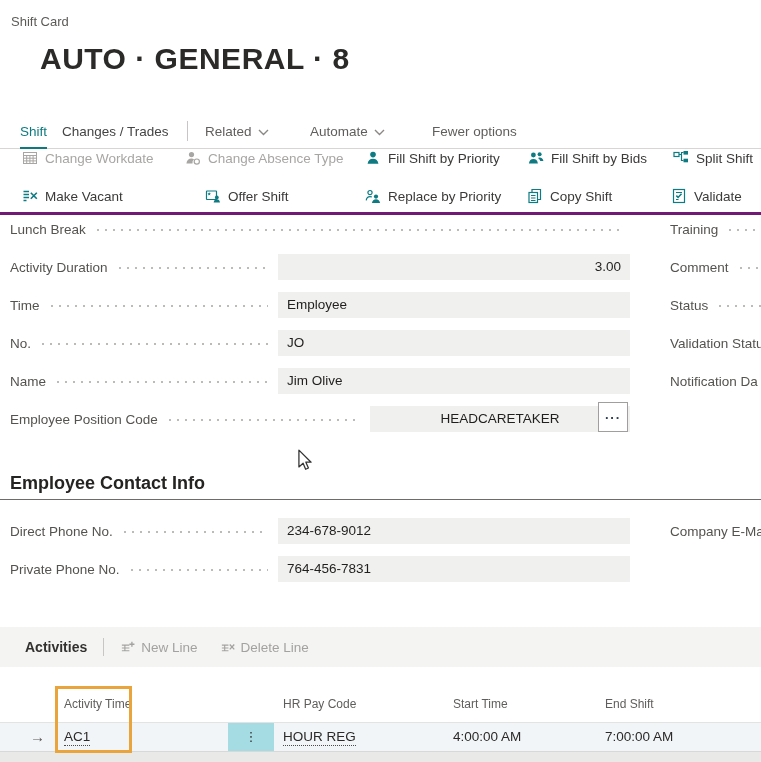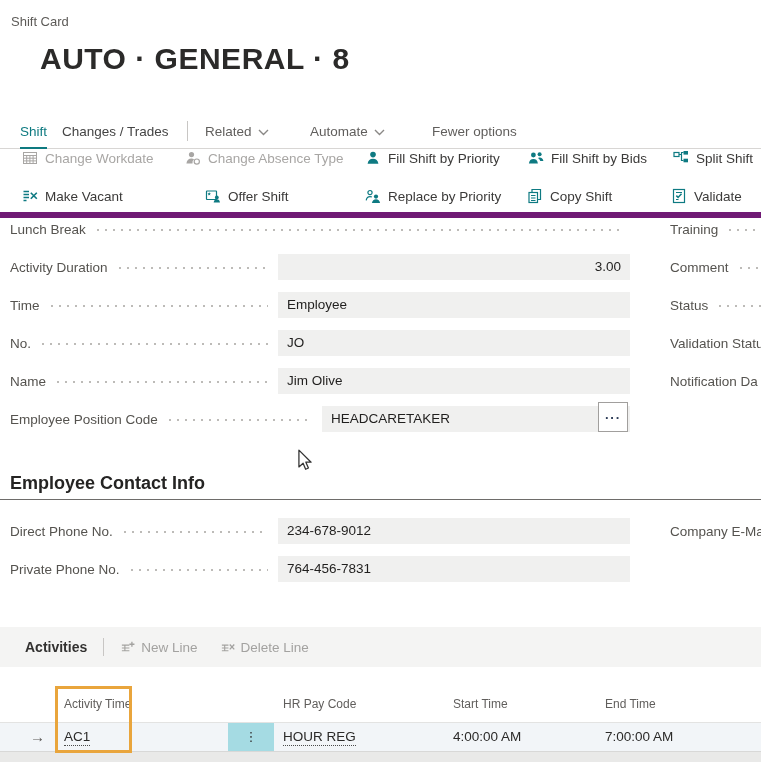--- a/index.html
+++ b/index.html
@@ -17,38 +17,38 @@
 
   
   .tabbar{left:0;top:116px;width:761px;height:32px;border-bottom:1px solid #d8d6d4;padding-left:17px;}
   .tab{position:absolute;top:6px;height:25px;line-height:20px;font-size:13.5px;color:#444;cursor:pointer;white-space:nowrap;}
   .tab.active{color:#0e7a80;border-bottom:2px solid #0e7a80;}
   .tab .chev{margin-left:6px;}
   .tab-sep{position:absolute;top:5px;left:187px;width:1px;height:20px;background:#c8c6c4;}
   .muted-tab{color:#605e5c;}
 
   
-  .actionbar{left:0;top:134px;width:761px;height:78px;border-bottom:6px solid #701a75;}
+  .actionbar{left:0;top:134px;width:761px;height:78px;border-bottom:3px solid #701a75;}
   .action-item{position:absolute;display:flex;align-items:center;gap:7px;height:24px;
     font-size:13.5px;color:#3b3a39;cursor:pointer;white-space:nowrap;}
   .action-item .aicon{color:#0e7a82;display:flex;align-items:center;}
   .action-item.disabled{color:#a8a6a4;cursor:default;}
   .action-item.disabled .aicon{color:#a8a6a4;}
 
   
   .form-row{position:absolute;left:10px;width:620px;height:26px;display:flex;align-items:center;}
   .form-row-right{position:absolute;left:670px;width:230px;height:26px;display:flex;align-items:center;}
   .flabel{font-size:13.5px;color:#55534f;white-space:nowrap;flex:none;}
   .leader{flex:1;height:4px;margin:0 10px 0 8px;
     background-image:radial-gradient(circle,#bdbbb8 1.1px,transparent 1.3px);
     background-size:8px 4px;background-repeat:repeat-x;background-position:0 1px;}
   .field{flex:none;width:352px;height:26px;line-height:26px;background:#f0f0ef;
     font-size:13.5px;color:#201f1e;padding:0 9px;box-sizing:border-box;white-space:nowrap;overflow:hidden;}
   .field.num{text-align:right;}
-  .field.short{width:308px;}
+  .field.short{width:260px;text-align:center;}
   .assist-btn{position:absolute;left:598px;top:402px;width:30px;height:30px;background:#fff;
     border:1.5px solid #a19f9d;box-sizing:border-box;display:flex;align-items:center;justify-content:center;
     font-size:13px;font-weight:bold;color:#2b3a55;letter-spacing:1px;cursor:pointer;}
 
   
   .section-head{left:10px;top:473px;font-size:18px;font-weight:bold;color:#252423;}
   .section-rule{left:0;top:499px;width:761px;height:0;border-bottom:1px solid #6e6c6a;}
 
   
   .part-bar{left:0;top:627px;width:761px;height:40px;background:#f4f4f3;display:flex;align-items:center;}
@@ -313,21 +313,21 @@
           </g>
         </svg>
       </span>
     <span>Delete Line</span>
   </div>
 </div>
 
 <div class="grid-head" style="left:64px">Activity Time</div>
 <div class="grid-head" style="left:283px">HR Pay Code</div>
 <div class="grid-head" style="left:453px">Start Time</div>
-<div class="grid-head" style="left:605px">End Time</div>
+<div class="grid-head" style="left:605px">End Shift</div>
 
 <div class="grid-row">
   <div class="cell row-arrow">→</div>
   <div class="cell" style="left:64px"><span class="dotted-underline">AC1</span></div>
   <div class="cell row-menu">⋮</div>
   <div class="cell" style="left:283px"><span class="dotted-underline">HOUR REG</span></div>
   <div class="cell" style="left:453px">4:00:00 AM</div>
   <div class="cell" style="left:605px">7:00:00 AM</div>
 </div>
 <div class="abs bottom-strip"></div>

